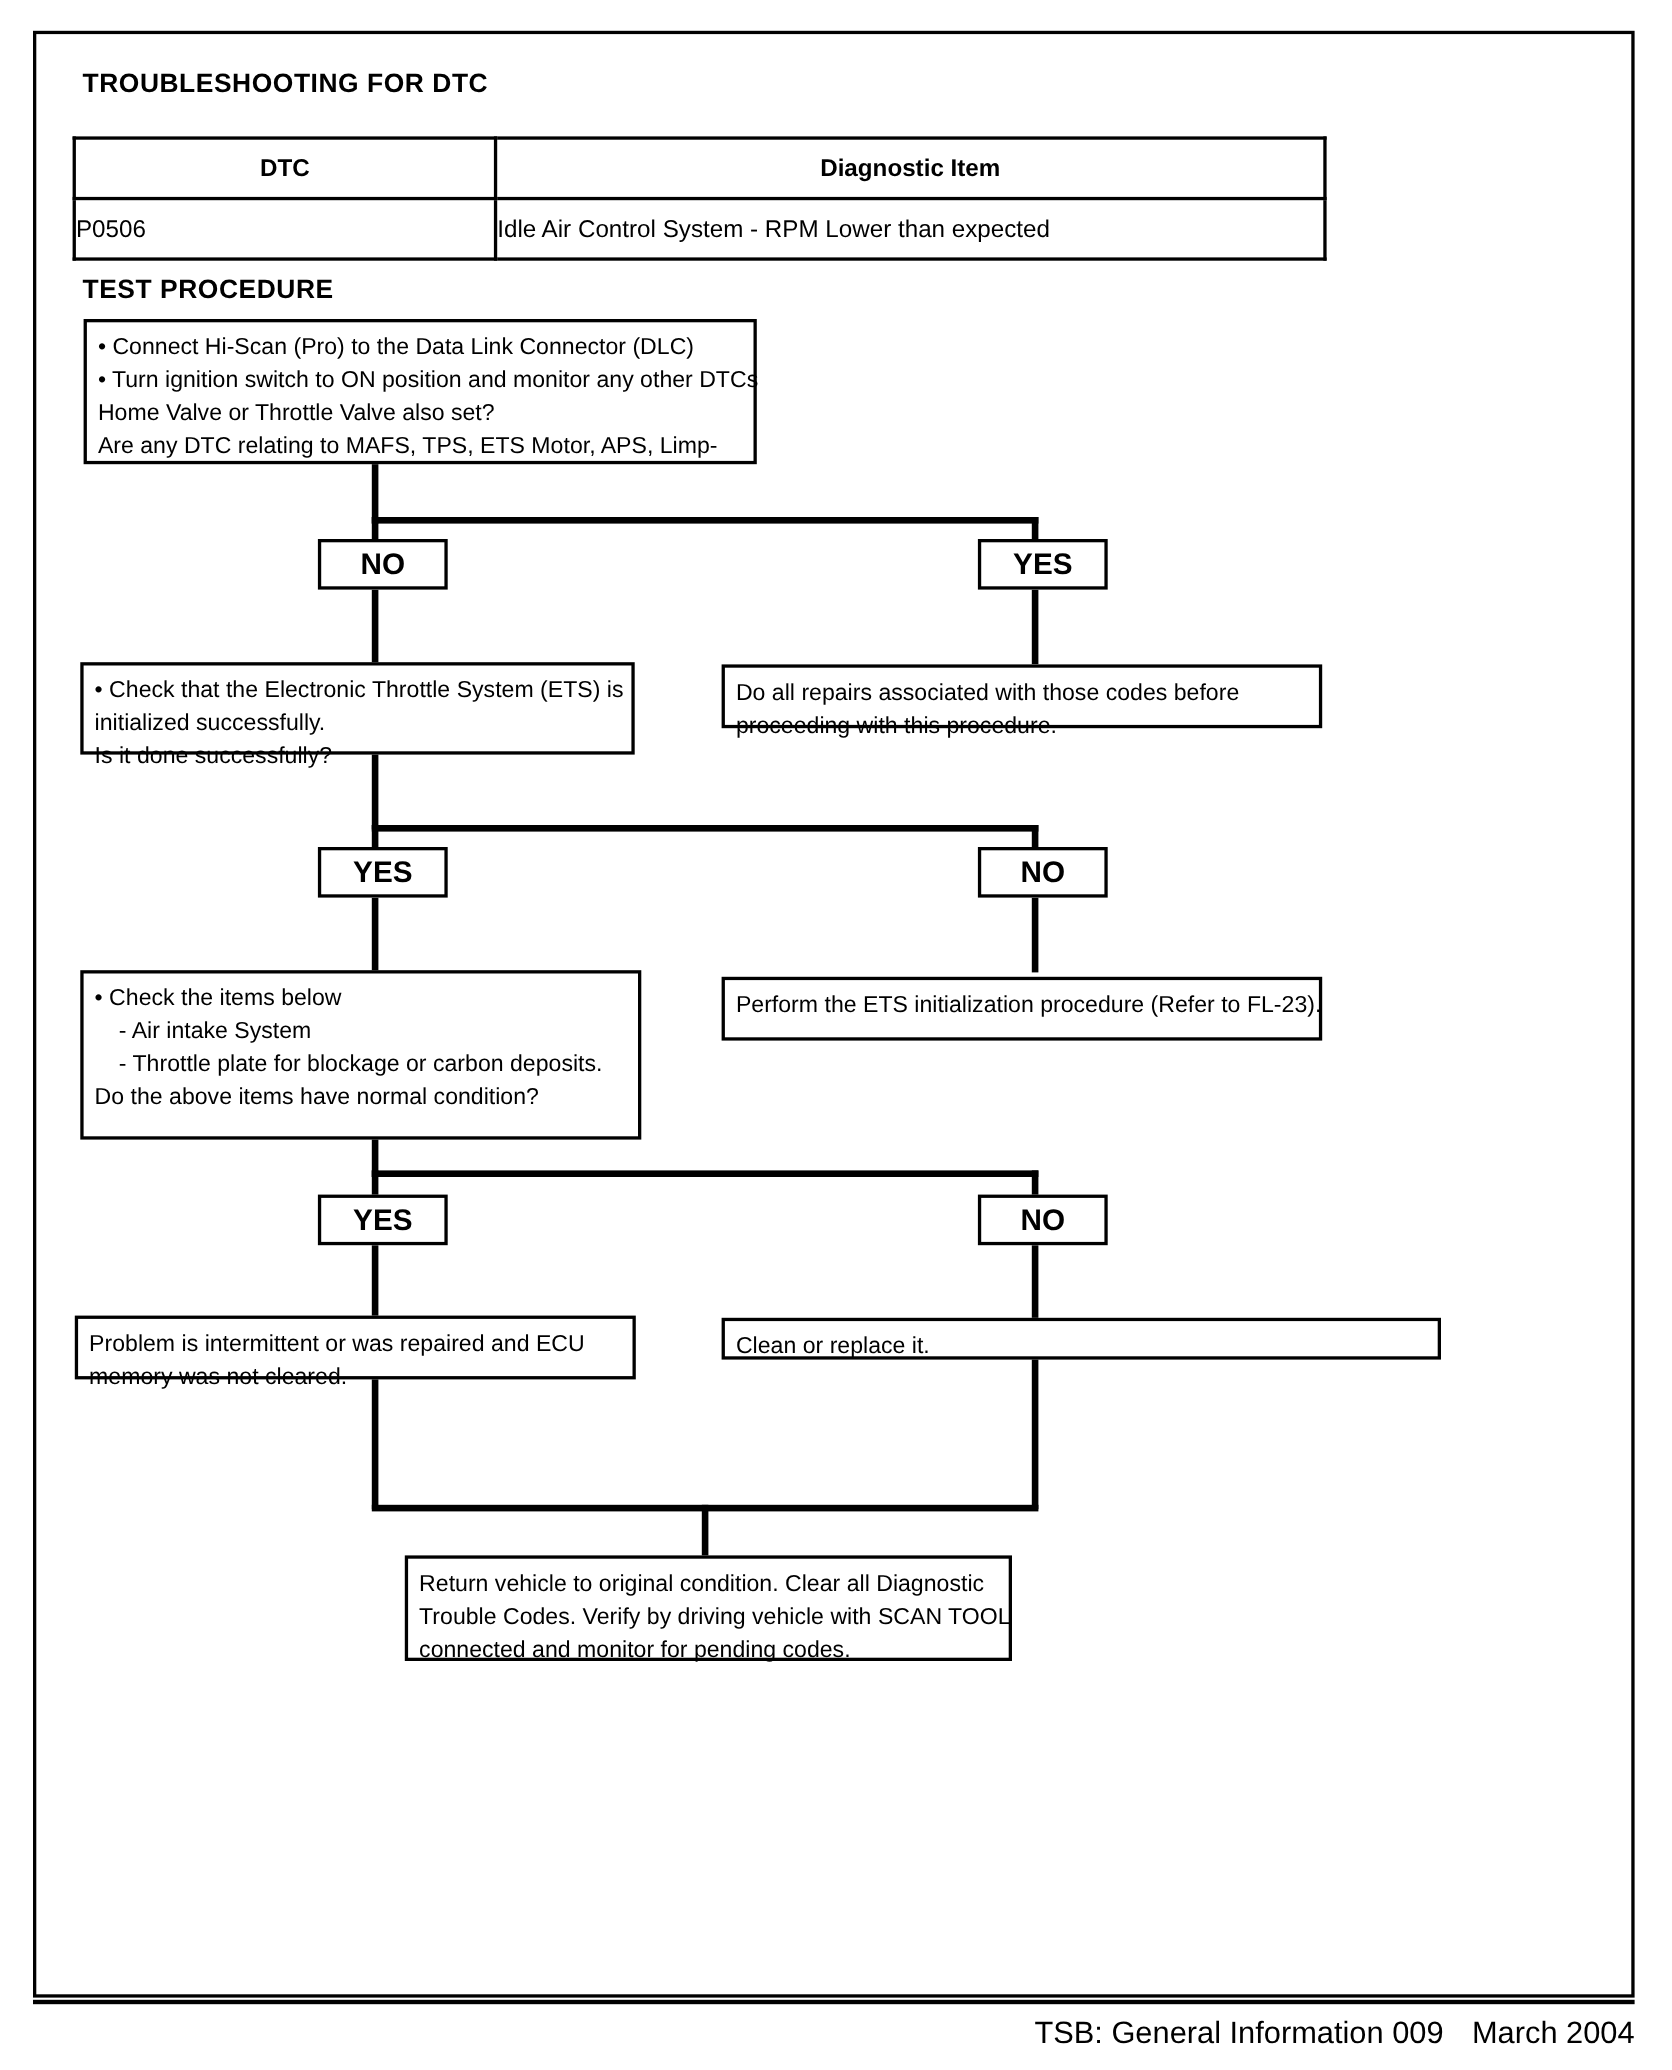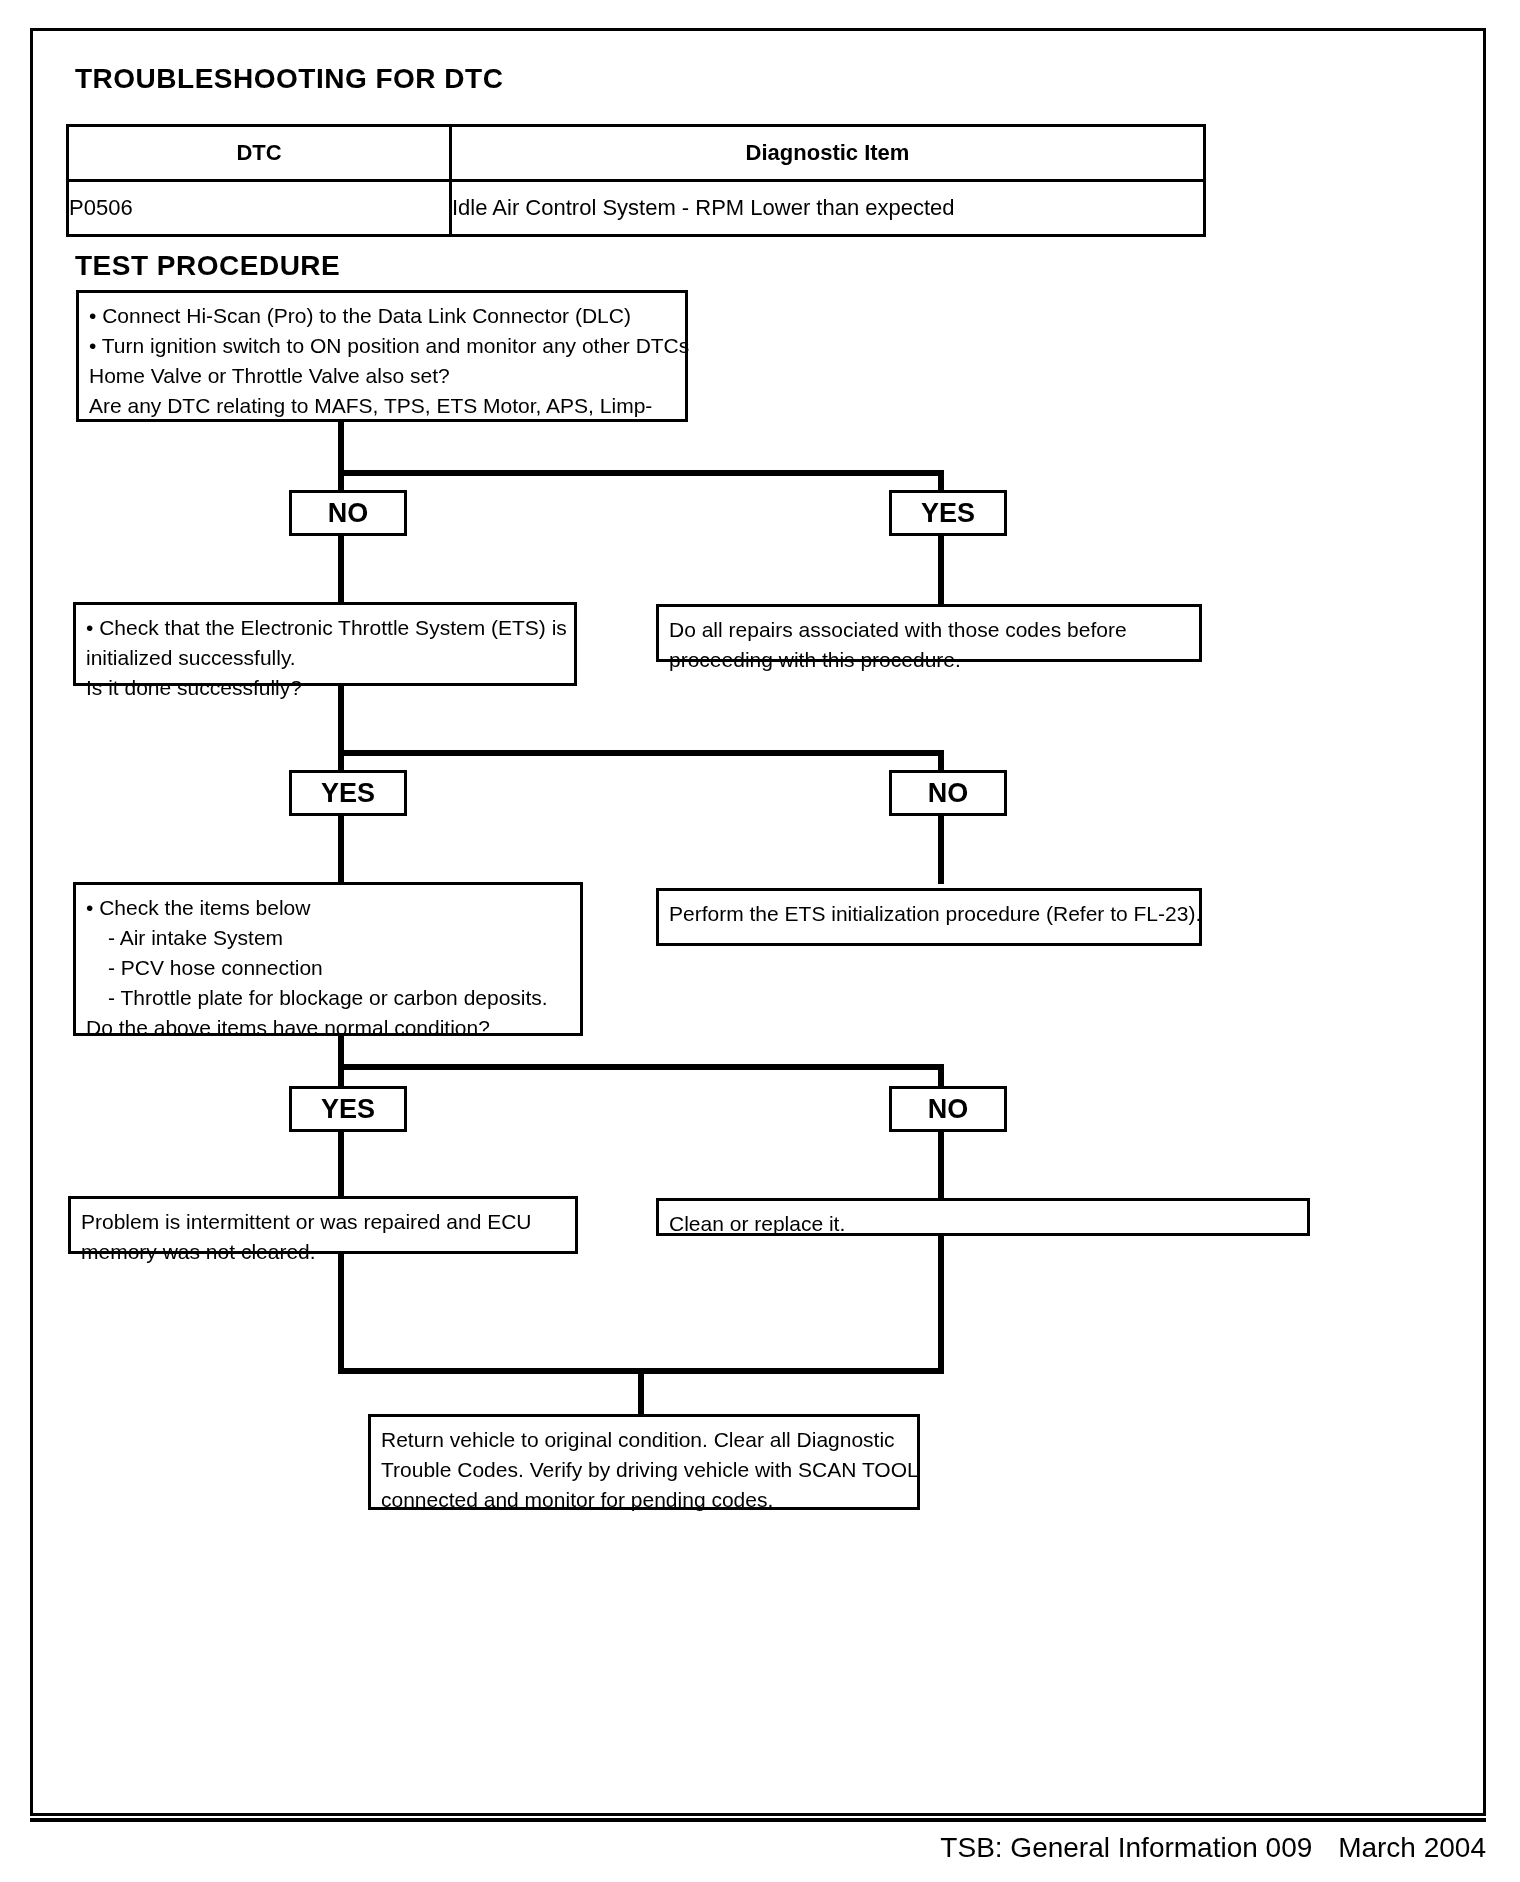--- a/index.html
+++ b/index.html
@@ -27,21 +27,21 @@
     left: 30px;
     top: 28px;
     width: 1456px;
     height: 1788px;
     border: 3px solid #000;
     box-sizing: border-box;
   }
   .heading {
     position: absolute;
     font-weight: bold;
-    font-size: 28px;
+    font-size: 24px;
     letter-spacing: 0.5px;
     white-space: nowrap;
   }
   #title-troubleshooting { left: 75px; top: 63px; }
   #title-test-procedure  { left: 75px; top: 250px; }
 
   
   .dtc-table {
     position: absolute;
     left: 66px;
@@ -190,21 +190,20 @@
 
   <div class="ynbox" style="left:289px; top:770px;">YES</div>
   <div class="ynbox" style="left:889px; top:770px;">NO</div>
 
   <div class="vline" style="left:338px; top:816px; height:68px;"></div>
   <div class="vline" style="left:938px; top:816px; height:68px;"></div>
 
   <div class="fbox" style="left:73px; top:882px; width:510px; height:154px;">
     <span class="ln">• Check the items below</span>
     <span class="ln indent1">- Air intake System</span>
-    <span class="ln indent1">- PCV hose connection</span>
     <span class="ln indent1">- Throttle plate for blockage or carbon deposits.</span>
     <span class="ln">Do the above items have normal condition?</span>
   </div>
 
   <div class="fbox" style="left:656px; top:888px; width:546px; height:58px;">
     <span class="ln">Perform the ETS initialization procedure (Refer to FL-23).</span>
   </div>
 
   <div class="vline" style="left:338px; top:1034px; height:36px;"></div>
   <div class="hline" style="left:338px; top:1064px; width:606px;"></div>

